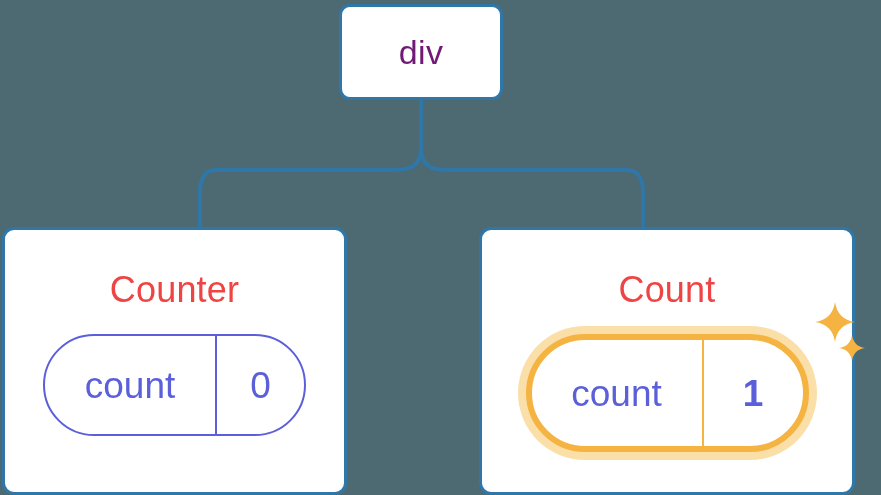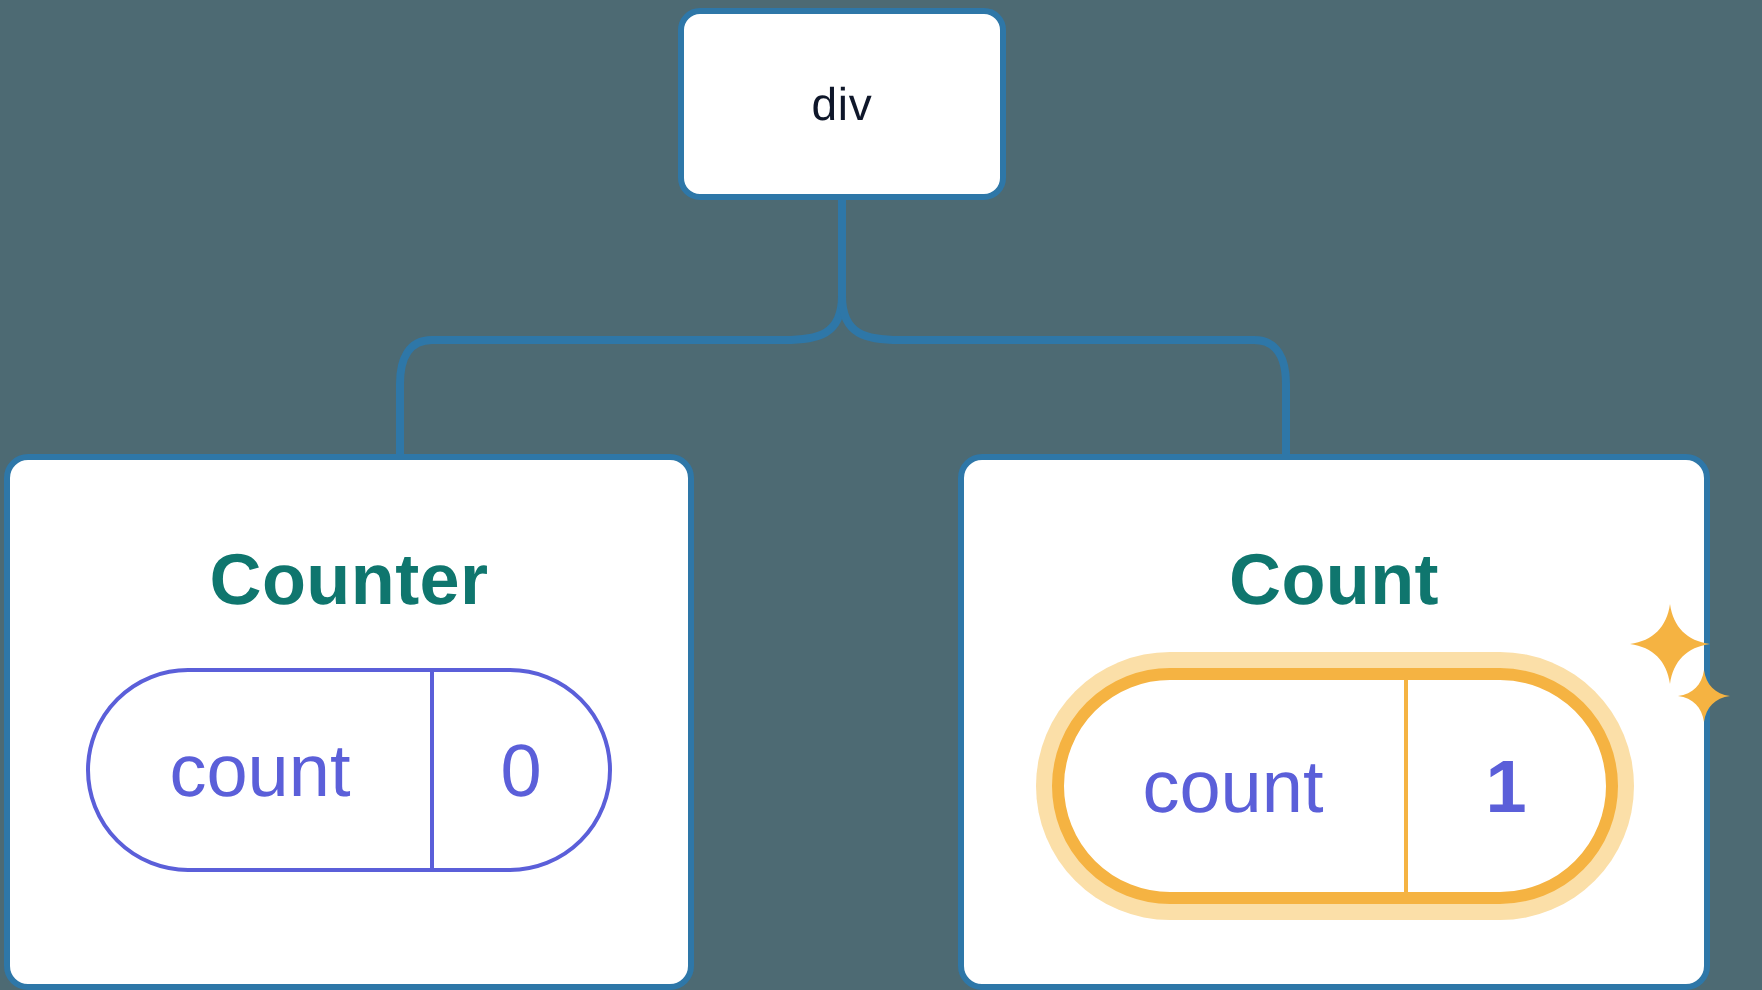--- a/index.html
+++ b/index.html
@@ -41,22 +41,22 @@
     height: 96px;
     box-sizing: border-box;
     background: #ffffff;
     border: 3px solid #2e77a8;
     border-radius: 11px;
     display: flex;
     align-items: center;
     justify-content: center;
   }
   .root-node .node-label {
-    font-size: 23px;
-    color: #0f172a;
+    font-size: 34px;
+    color: #701a75;
     letter-spacing: 0.4px;
     line-height: 1;
   }
 
   
   .card {
     position: absolute;
     box-sizing: border-box;
     background: #ffffff;
     border: 3px solid #2e77a8;
@@ -73,24 +73,23 @@
   }
   .card-right {
     left: 479px;
     top: 227px;
     width: 376px;
     height: 268px;
   }
   .card-title {
     margin-top: 42px;
     font-size: 36px;
-    color: #0f766e;
+    color: #ef4444;
     letter-spacing: 0.2px;
     line-height: 1;
-    font-weight: bold;
   }
 
   
   .pill-wrap {
     position: relative;
     margin-top: 26px;
     display: flex;
     align-items: center;
     justify-content: center;
   }

